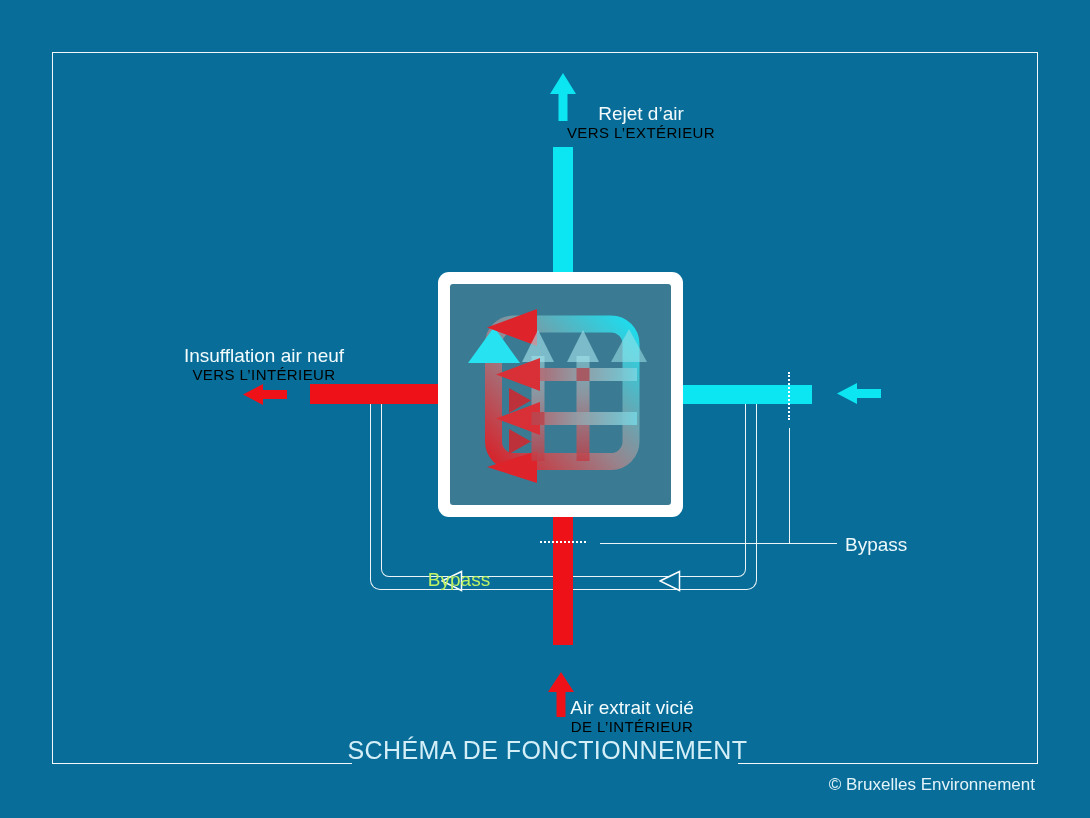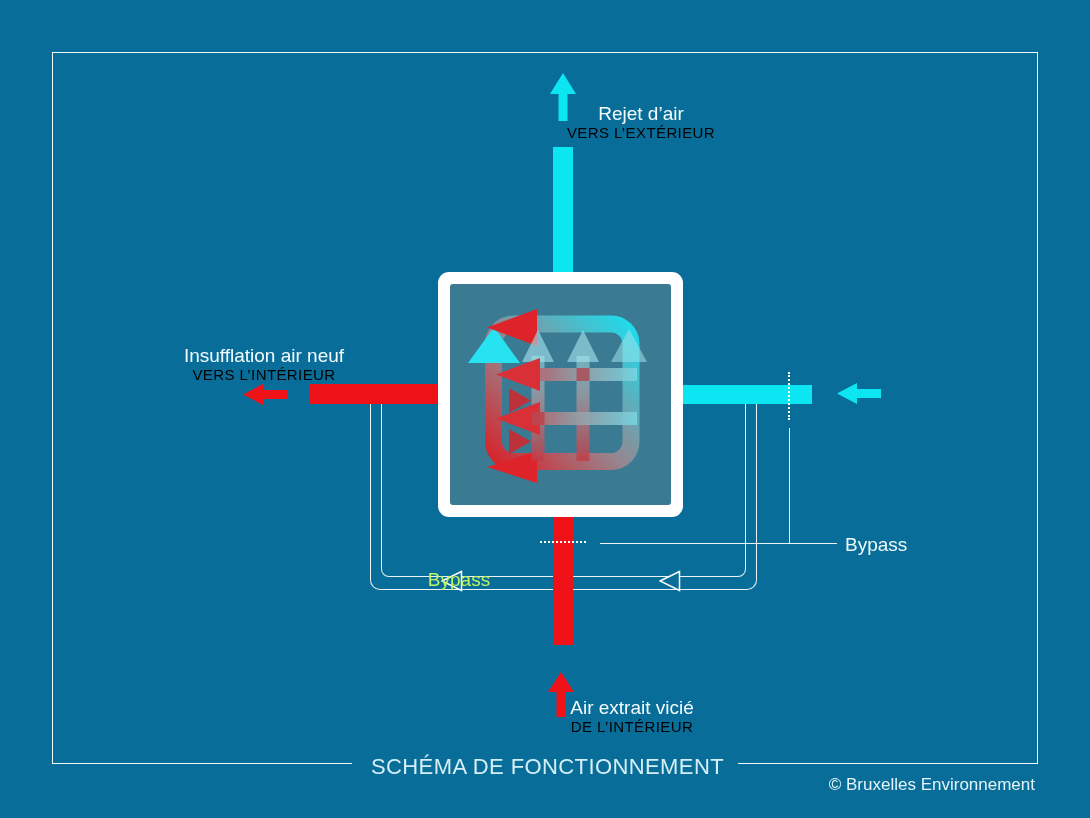--- a/index.html
+++ b/index.html
@@ -60,21 +60,21 @@
   .lbl-sub{font-size:15px;line-height:16px;letter-spacing:.4px;color:#000000;}
   .lbl-exhaust{left:531px;top:78px;width:220px;}
   .lbl-supply{left:154px;top:320px;width:220px;}
   .lbl-intake{left:752px;top:336px;width:220px;}
   .lbl-extract{left:522px;top:672px;width:220px;}
   .lbl-bypass{left:414px;top:545px;width:90px;font-size:19px;color:#bef264;}
   .lbl-filter{left:845px;top:534px;font-size:19px;color:#eef8fb;}
 
   .title{
     left:295px;top:739px;width:505px;text-align:center;
-    font-size:22px;line-height:23.5px;letter-spacing:.4px;color:#d5eff8;margin-top:16px;
+    font-size:25px;line-height:23.5px;letter-spacing:.4px;color:#d5eff8;
   }
   .credit{left:785px;top:775px;width:250px;text-align:right;font-size:17px;color:#e3f3f9;}
 
   svg{display:block;}
 </style>
 </head>
 <body>
 
 <div class="canvas">
 

